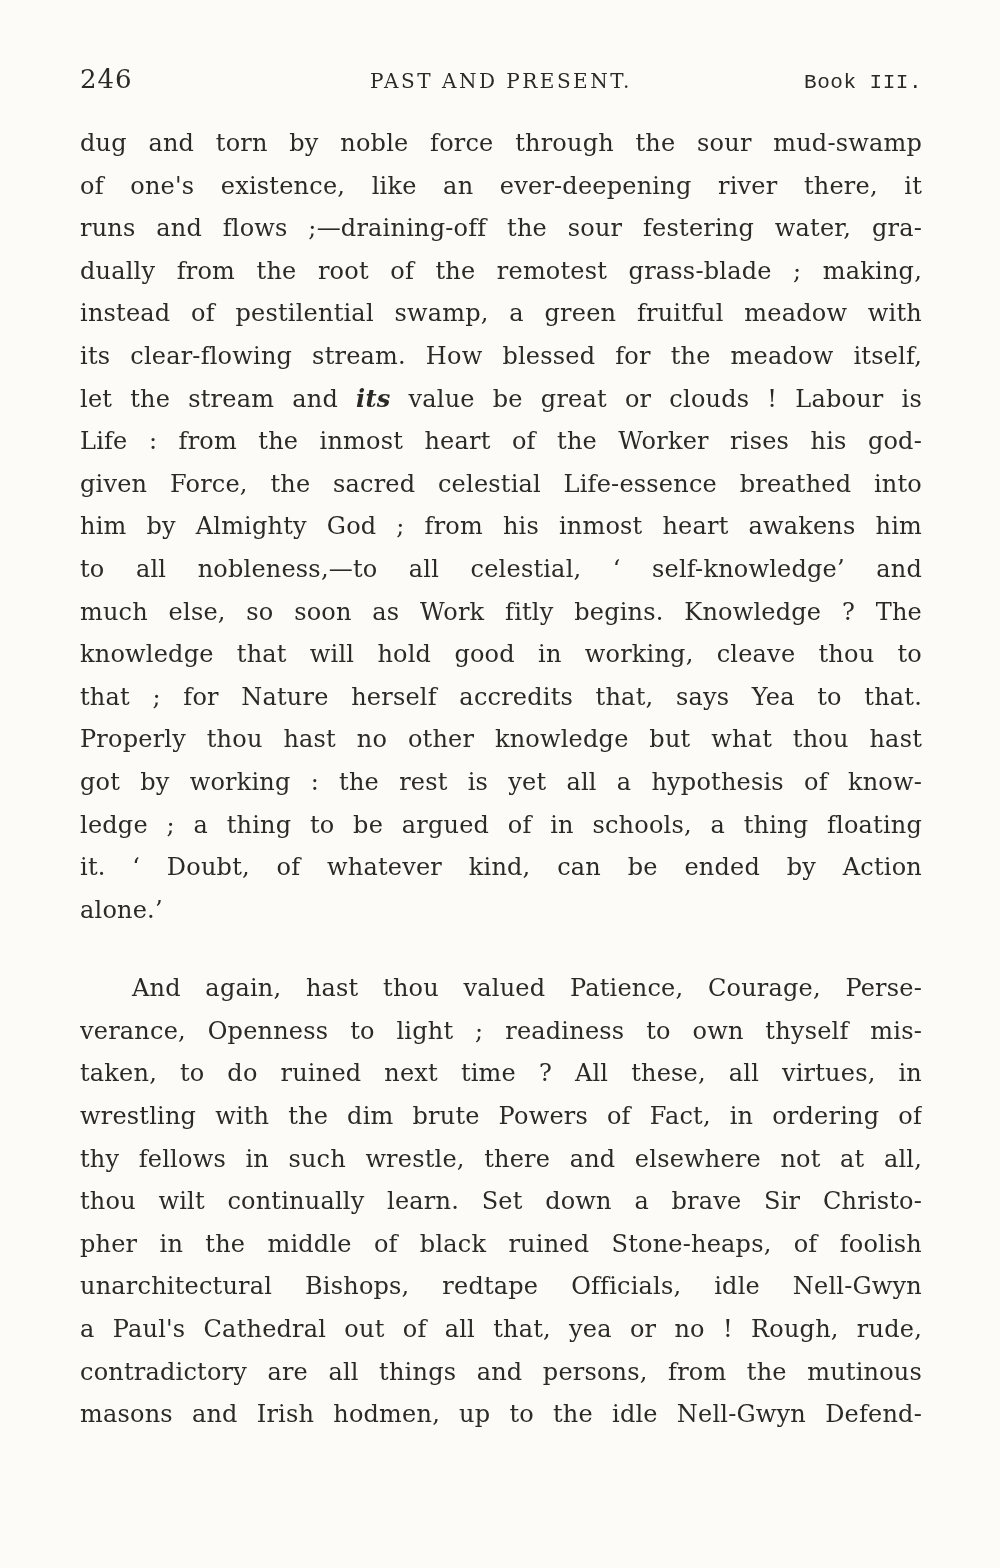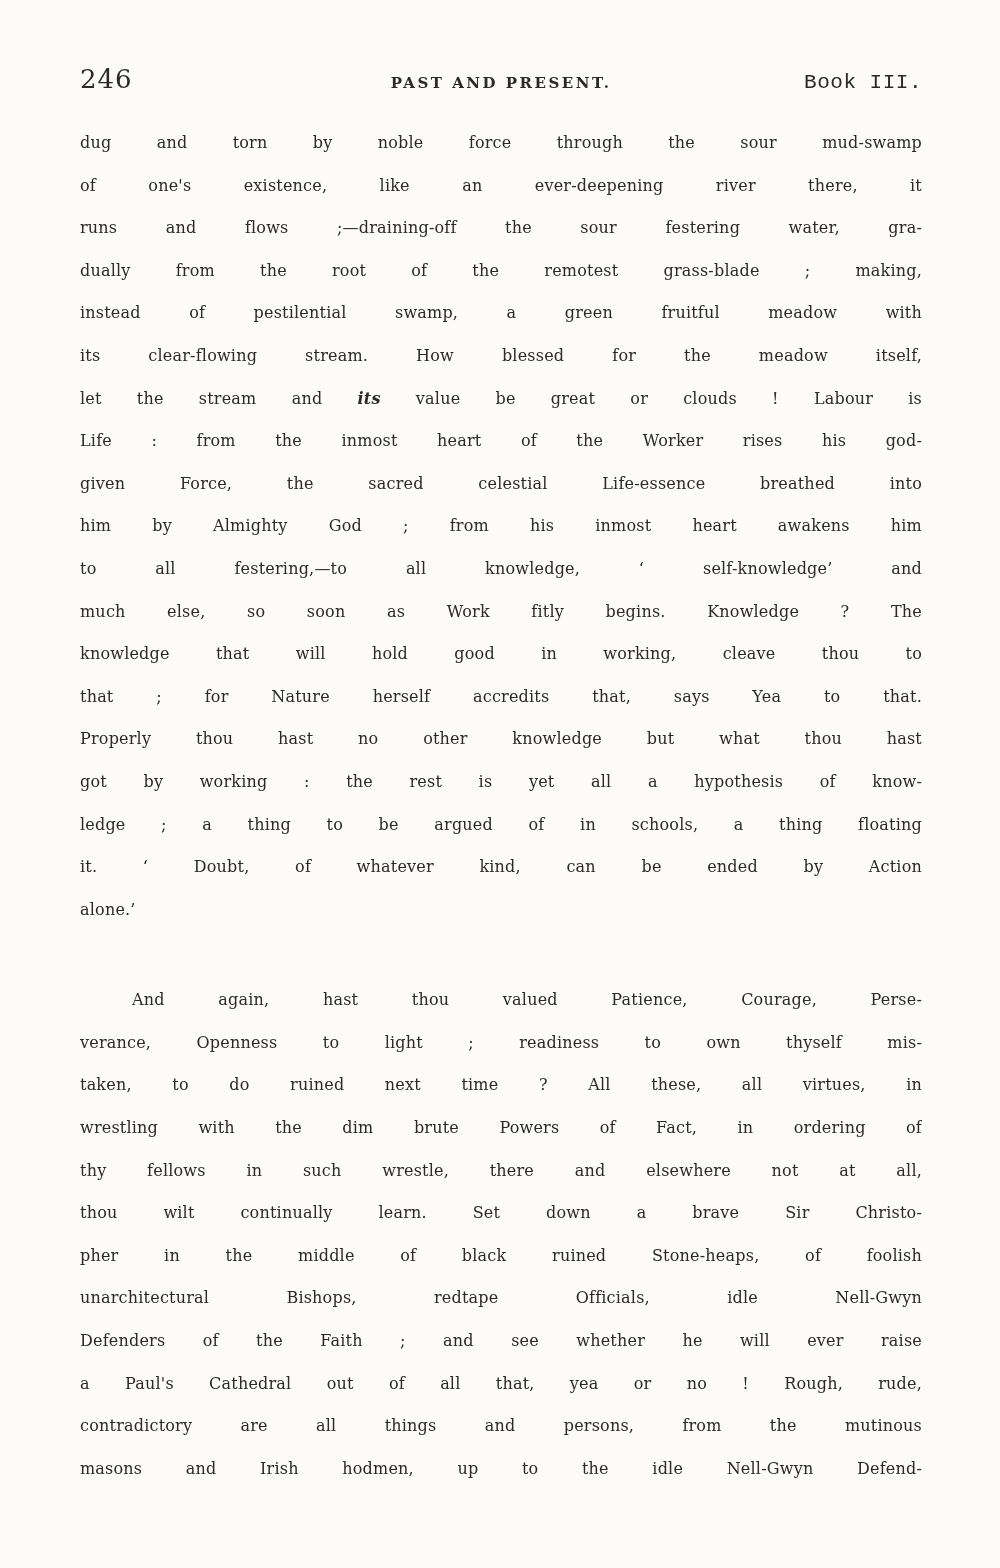--- a/index.html
+++ b/index.html
@@ -25,42 +25,42 @@
     grid-template-columns: 1fr auto 1fr;
     align-items: baseline;
     margin-bottom: 28px;
   }
   .page-number {
     font-size: 26px;
     letter-spacing: 1px;
     justify-self: start;
   }
   .running-title {
-    font-size: 15px;
-    font-weight: bold;
+    font-size: 20px;
+    font-weight: normal;
     letter-spacing: 2.5px;
     justify-self: center;
   }
   .book-label {
     font-size: 21px;
     letter-spacing: 0.5px;
     justify-self: end;
     font-family: Liberation Mono, monospace;
   }
   .text-block {
     margin-top: 26px;
   }
   .paragraph {
     margin: 0;
   }
   .paragraph + .paragraph {
-    margin-top: 48px;
+    margin-top: 36px;
   }
   .line {
-    font-size: 16px;
+    font-size: 24px;
     line-height: 42.6px;
     height: 42.6px;
     overflow: hidden;
     text-align: justify;
     text-align-last: justify;
     letter-spacing: 0.2px;
   }
   .line-last {
     text-align-last: left;
   }
@@ -86,38 +86,37 @@
         <div class="line"><span>dug and torn by noble force through the sour mud-swamp</span></div>
         <div class="line"><span>of one's existence, like an ever-deepening river there, it</span></div>
         <div class="line"><span>runs and flows ;—draining-off the sour festering water, gra-</span></div>
         <div class="line"><span>dually from the root of the remotest grass-blade ; making,</span></div>
         <div class="line"><span>instead of pestilential swamp, a green fruitful meadow with</span></div>
         <div class="line"><span>its clear-flowing stream.  How blessed for the meadow itself,</span></div>
         <div class="line"><span>let the stream and </span><span class="italic">its</span><span> value be great or clouds !  Labour is</span></div>
         <div class="line"><span>Life : from the inmost heart of the Worker rises his god-</span></div>
         <div class="line"><span>given Force, the sacred celestial Life-essence breathed into</span></div>
         <div class="line"><span>him by Almighty God ; from his inmost heart awakens him</span></div>
-        <div class="line"><span>to all festering,—to all knowledge, ‘ self-knowledge’ and</span></div>
+        <div class="line"><span>to all nobleness,—to all celestial, ‘ self-knowledge’ and</span></div>
         <div class="line"><span>much else, so soon as Work fitly begins.  Knowledge ?  The</span></div>
         <div class="line"><span>knowledge that will hold good in working, cleave thou to</span></div>
         <div class="line"><span>that ; for Nature herself accredits that, says Yea to that.</span></div>
         <div class="line"><span>Properly thou hast no other knowledge but what thou hast</span></div>
         <div class="line"><span>got by working : the rest is yet all a hypothesis of know-</span></div>
         <div class="line"><span>ledge ; a thing to be argued of in schools, a thing floating</span></div>
         <div class="line"><span>it.  ‘ Doubt, of whatever kind, can be ended by Action</span></div>
         <div class="line line-last"><span>alone.’</span></div>
       </div>
       <div class="paragraph">
         <div class="line line-indent"><span>And again, hast thou valued Patience, Courage, Perse-</span></div>
         <div class="line"><span>verance, Openness to light ; readiness to own thyself mis-</span></div>
         <div class="line"><span>taken, to do ruined next time ?  All these, all virtues, in</span></div>
         <div class="line"><span>wrestling with the dim brute Powers of Fact, in ordering of</span></div>
         <div class="line"><span>thy fellows in such wrestle, there and elsewhere not at all,</span></div>
         <div class="line"><span>thou wilt continually learn.  Set down a brave Sir Christo-</span></div>
         <div class="line"><span>pher in the middle of black ruined Stone-heaps, of foolish</span></div>
         <div class="line"><span>unarchitectural Bishops, redtape Officials, idle Nell-Gwyn</span></div>
-        <div class="line"><span>Defenders of the Faith ; and see whether he will ever raise</span></div>
         <div class="line"><span>a Paul's Cathedral out of all that, yea or no !  Rough, rude,</span></div>
         <div class="line"><span>contradictory are all things and persons, from the mutinous</span></div>
         <div class="line"><span>masons and Irish hodmen, up to the idle Nell-Gwyn Defend-</span></div>
       </div>
     </div>
 </div>
 
 </body></html>

